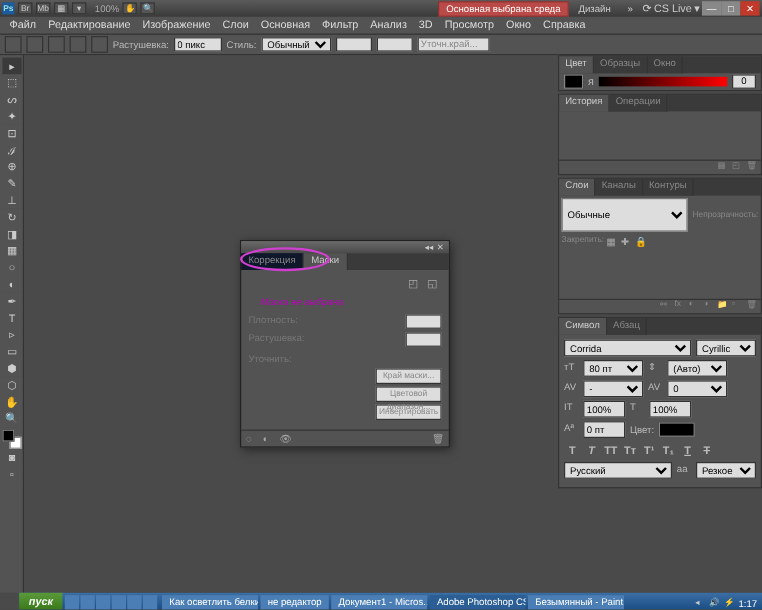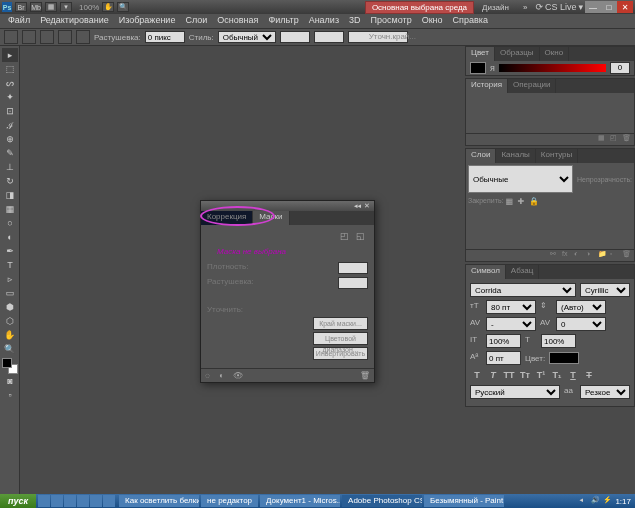--- a/index.html
+++ b/index.html
@@ -18,21 +18,21 @@
 .win-min{background:#888;color:#fff}
 .win-max{background:#888;color:#fff}
 .win-close{background:#c0392b;color:#fff}
 .menubar{height:14px;background:#535353;display:flex;padding:0 4px;gap:2px}
 .menu-item{color:#ddd;padding:1px 4px;font-size:9px;cursor:pointer}
 .options-bar{height:18px;background:#535353;border-top:1px solid #333;border-bottom:1px solid #333;display:flex;align-items:center;padding:0 4px;gap:4px}
 .opt-icon{width:14px;height:14px;background:#555;border:1px solid #333}
 .opt-label{color:#bbb;font-size:8px}
 .opt-input{width:40px;height:12px;background:#ddd;border:1px solid #333;font-size:8px;padding:0 2px}
 .opt-select{height:12px;background:#ddd;border:1px solid #333;font-size:8px}
-.opt-search{width:60px;height:12px;background:#ddd;border:1px solid #333;color:#888;font-size:8px;padding:0 20px}
+.opt-search{width:60px;height:12px;background:#ddd;border:1px solid #333;color:#888;font-size:8px;padding:0 2px}
 .main-area{position:absolute;top:46px;left:0;right:0;bottom:14px}
 .toolbox{position:absolute;left:0;top:0;width:20px;bottom:0;background:#535353;border-right:1px solid #333;display:flex;flex-direction:column;padding:2px;gap:0px}
 .tool{width:16px;height:14px;background:#535353;display:flex;align-items:center;justify-content:center;color:#ccc;font-size:9px;cursor:pointer}
 .tool.sel{background:#3a3a3a}
 .fgbg{width:16px;height:16px;position:relative;margin-top:2px}
 .fg{width:10px;height:10px;background:#000;border:1px solid #888;position:absolute;top:0;left:0}
 .bg{width:10px;height:10px;background:#fff;border:1px solid #888;position:absolute;bottom:0;right:0}
 .canvas{position:absolute;left:20px;top:0;right:170px;bottom:0;background:#4a4a4a}
 .panels{position:absolute;right:0;top:0;width:170px;bottom:0}
 .panel{background:#535353;border:1px solid #333;margin-bottom:2px}
@@ -65,21 +65,21 @@
 .dialog-tab.inactive{background:#0f172a;color:#888}
 .dialog-body{padding:6px}
 .mask-msg{color:#b0b;font-size:8px;font-style:italic;margin-bottom:6px;padding-left:10px}
 .mask-row{display:flex;justify-content:space-between;margin-bottom:3px}
 .mask-lbl{color:#777;font-size:8px}
 .mask-inp{width:30px;height:12px;background:#ddd;border:1px solid #333}
 .mask-btn{width:55px;height:13px;background:#ddd;border:1px solid #333;color:#888;font-size:7px;margin-left:auto;margin-bottom:2px;display:block;text-align:center;line-height:11px}
 .dialog-footer{height:14px;border-top:1px solid #333;display:flex;align-items:center;padding:0 4px;gap:4px}
 .df-icon{width:10px;height:10px;color:#aaa;font-size:8px}
 .annot{position:absolute;left:200px;top:206px;width:75px;height:20px;border:2px solid #d040d0;border-radius:50%;pointer-events:none}
-.taskbar{position:absolute;bottom:0;left:0;right:0;height:14px;background:linear-gradient(#3a6ea5,#1a4e85);display:flex;align-items:center}
+.taskbar{position:absolute;bottom:0;left:16px;right:0;height:14px;background:linear-gradient(#3a6ea5,#1a4e85);display:flex;align-items:flex-end}
 .start{height:14px;background:linear-gradient(#5a9a3a,#3a7a1a);color:#fff;padding:0 8px;font-size:9px;display:flex;align-items:center;font-style:italic;font-weight:bold}
 .ql{display:flex;gap:1px;padding:0 2px}
 .ql-i{width:12px;height:12px;background:#4a7eb5}
 .task-item{background:#4a7eb5;color:#fff;padding:1px 6px;font-size:8px;margin-left:2px;max-width:80px;overflow:hidden;white-space:nowrap;height:12px}
 .task-item.active{background:#2a5e95}
 .tray{margin-left:auto;display:flex;align-items:center;gap:2px;padding:0 4px}
 .tray-i{width:10px;height:10px;color:#ccc;font-size:7px}
 .clock{color:#fff;font-size:8px}
 .panel-footer{height:12px;border-top:1px solid #333;display:flex;justify-content:flex-end;padding:0 2px;gap:2px}
 .pf-i{width:10px;height:10px;color:#888;font-size:7px}
@@ -310,21 +310,21 @@
     </div>
     <div class="mask-msg">Маска не выбрана</div>
     <div class="mask-row">
         <span class="mask-lbl">Плотность:</span>
         <input class="mask-inp" style="">
       </div>
     <div class="mask-row">
         <span class="mask-lbl">Растушевка:</span>
         <input class="mask-inp" style="">
       </div>
-    <div class="mask-row" style="margin-top:16px">
+    <div class="mask-row" style="margin-top:6px">
         <span class="mask-lbl">Уточнить:</span>
       </div>
     <button class="mask-btn">Край маски...</button>
     <button class="mask-btn">Цветовой диапазон...</button>
     <button class="mask-btn">Инвертировать</button>
   </div>
   <div class="dialog-footer">
     <div class="df-icon">◌</div>
     <div class="df-icon">◐</div>
     <div class="df-icon">👁</div>

